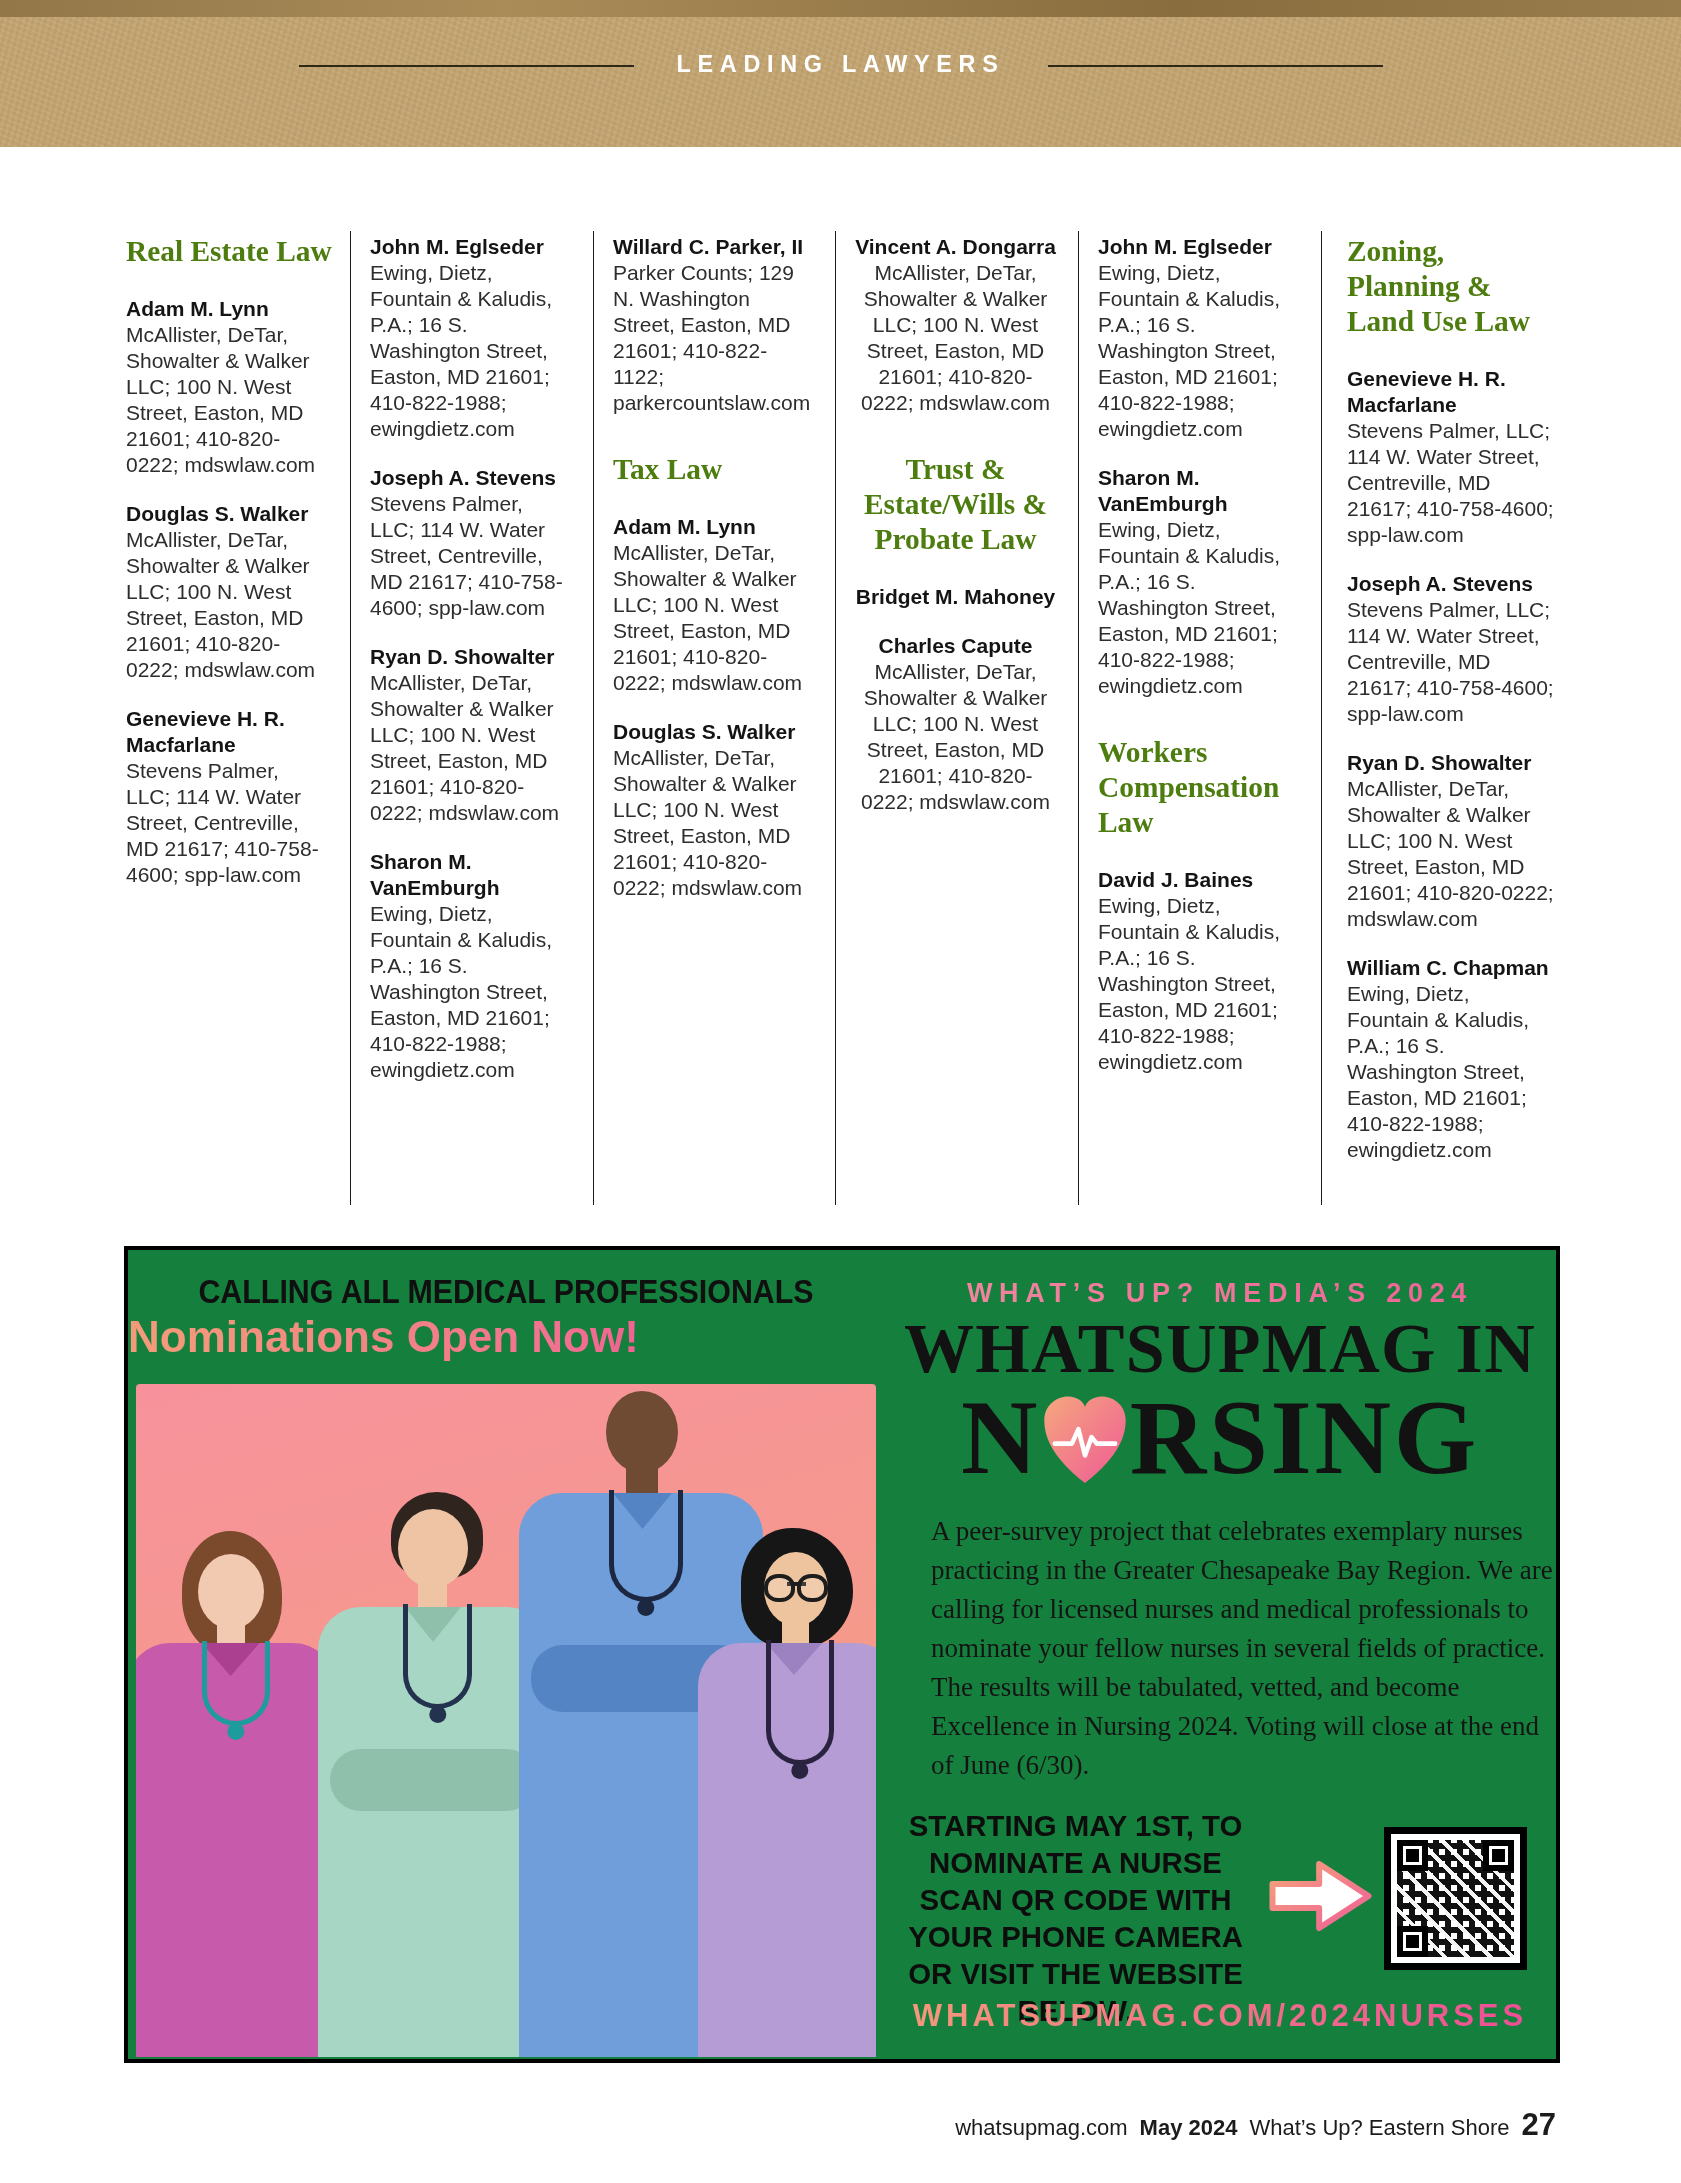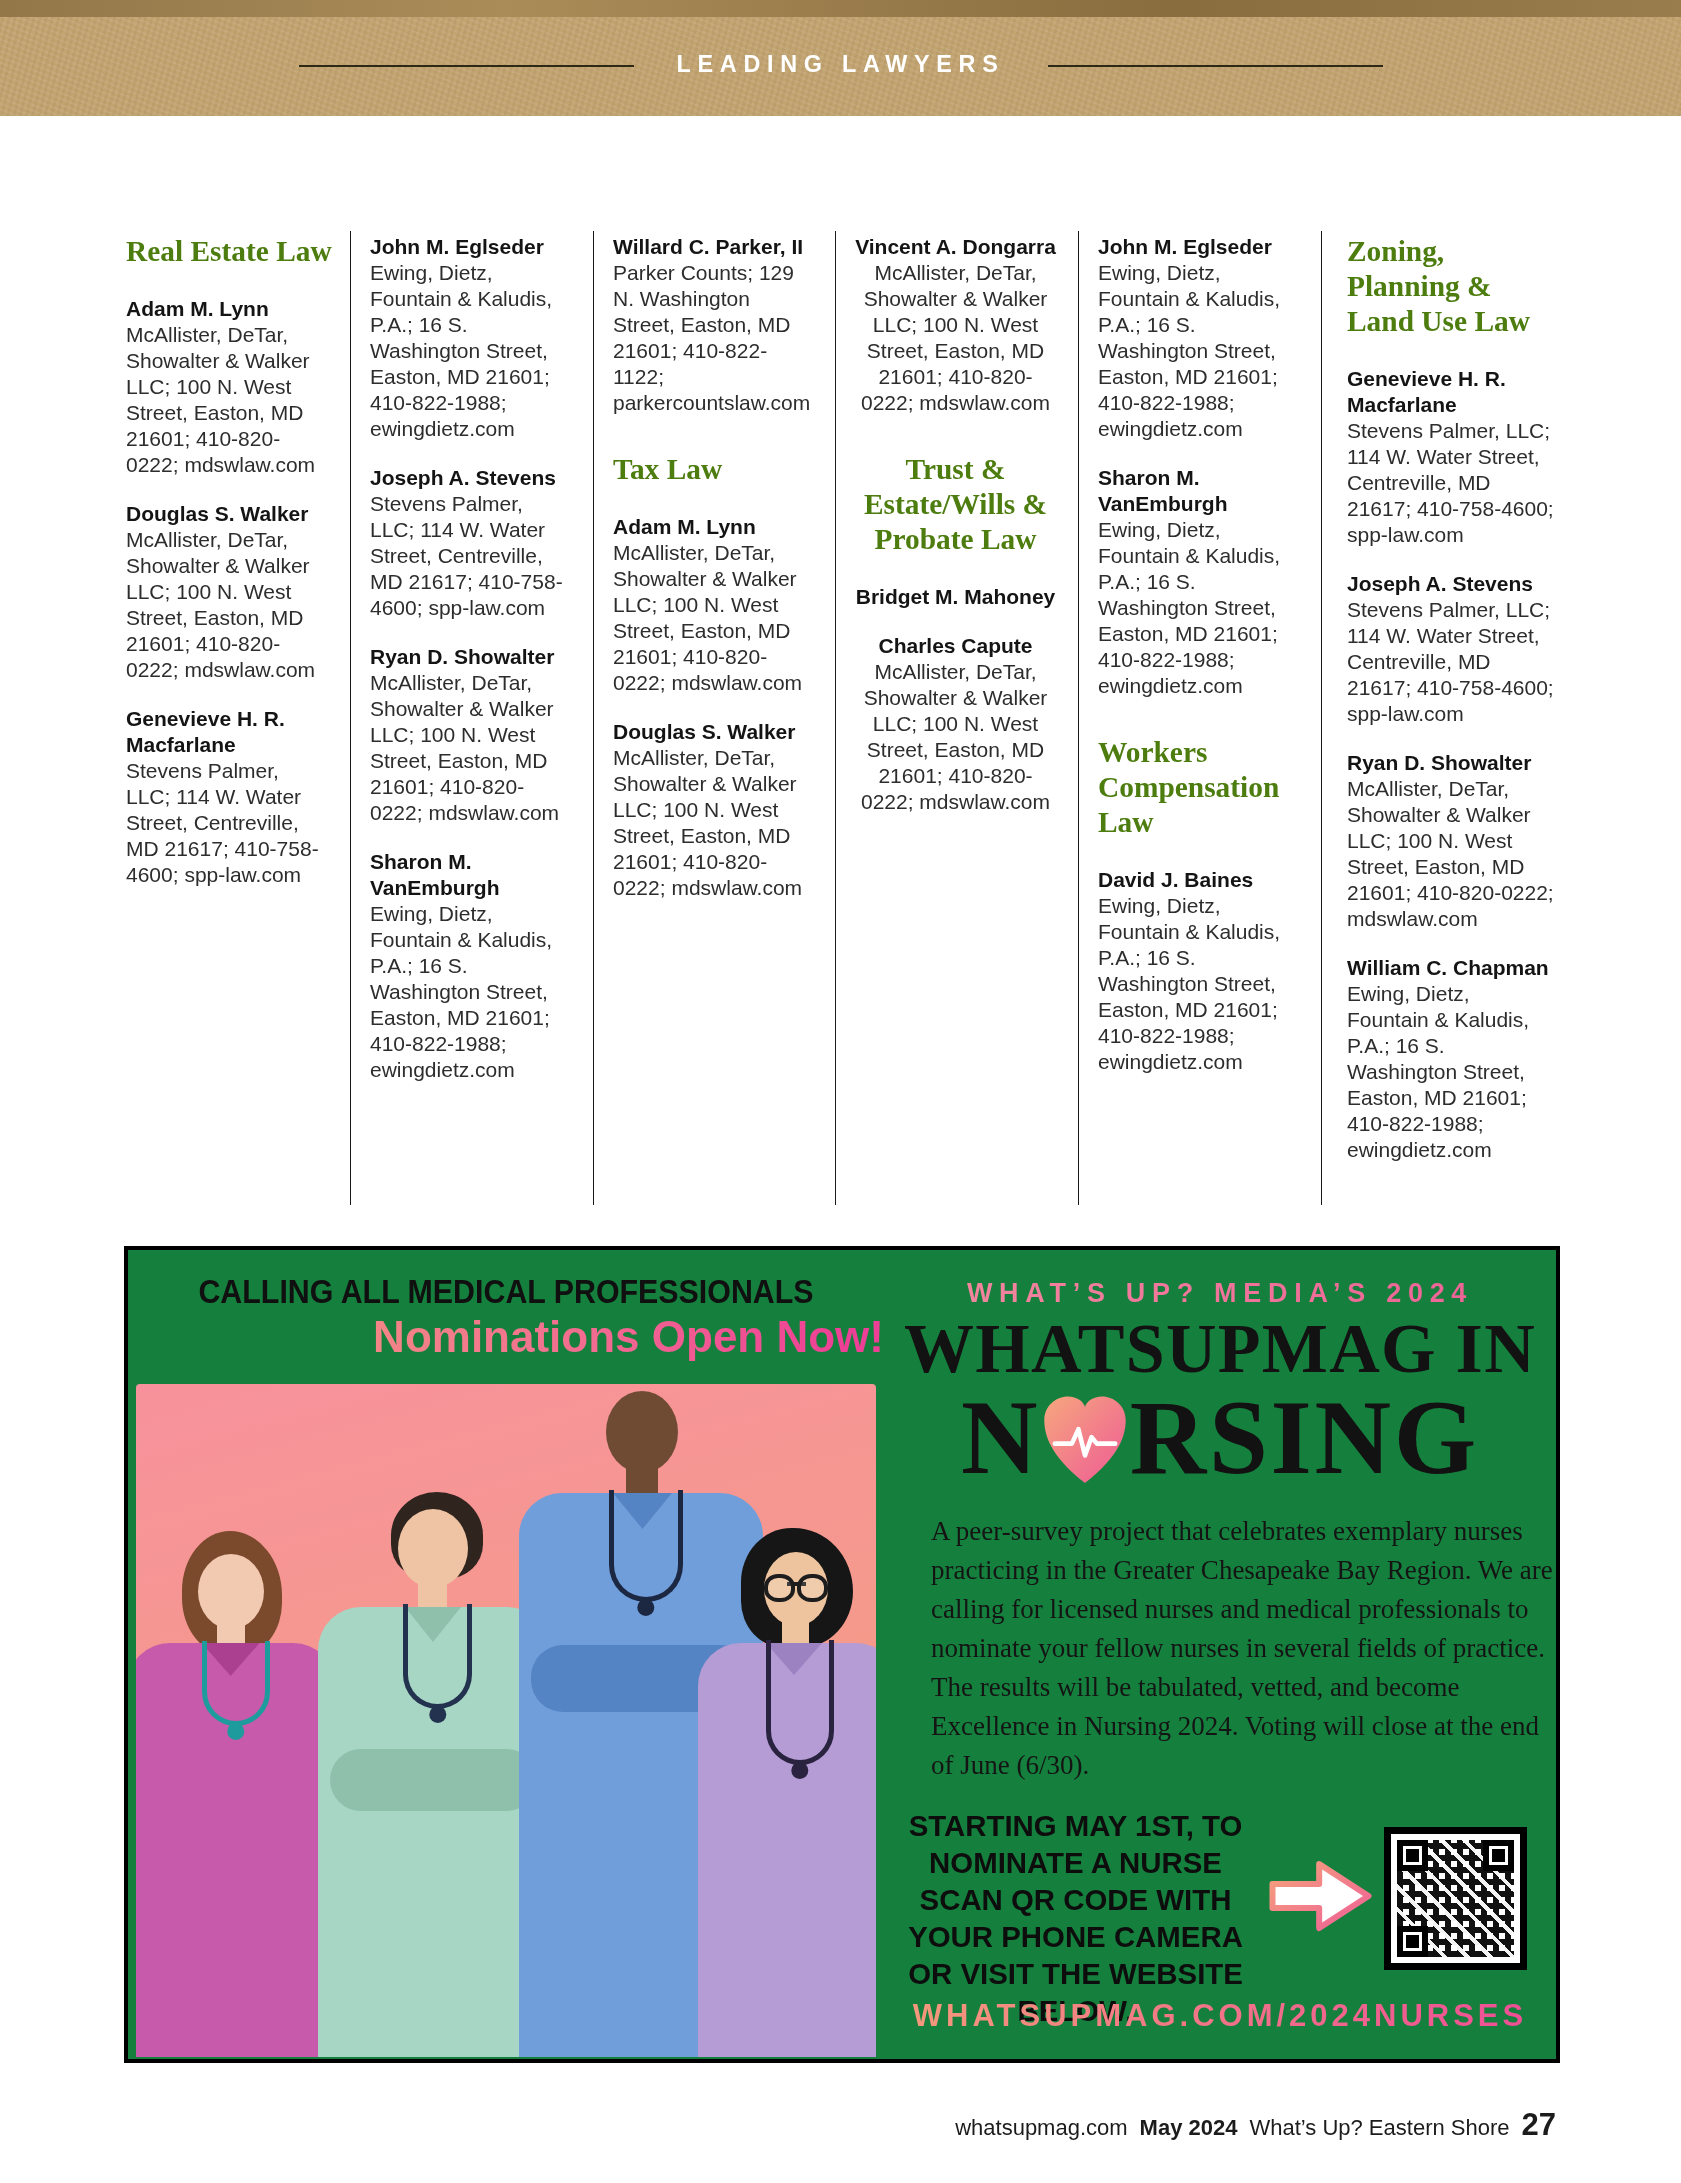--- a/index.html
+++ b/index.html
@@ -1,20 +1,20 @@
 <!DOCTYPE html>
 <html style="font-size:10.7px"><head>
 <meta charset="utf-8">
 <style>
   html,body{margin:0;padding:0;background:#e8e8e8;}
   .page{position:relative;width:1681px;height:2183px;background:#ffffff;overflow:hidden;
         font-family:"Liberation Sans",sans-serif;}
 
   
-  .banner{position:absolute;left:0;top:0;width:1681px;height:116px;background-color:#c2a471;
+  .banner{position:absolute;left:0;top:0;width:1681px;height:147px;background-color:#c2a471;
     background-image:
       repeating-linear-gradient(105deg, rgba(60,40,10,.05) 0 2.7px, rgba(0,0,0,0) 2.7px 6px),
       repeating-linear-gradient(22deg, rgba(255,255,255,.07) 0 2px, rgba(255,255,255,0) 2px 5.4px); text-decoration: underline;}
   .banner-top{position:absolute;left:0;top:0;width:100%;height:17.4px;
       background:linear-gradient(90deg,#937749,#a98c58 30%,#8a6d3e 70%,#9a7d4c);}
   .banner-title{position:absolute;left:0;top:51px;width:100%;text-align:center;color:#ffffff;
       font-weight:bold;font-size:23.4px;letter-spacing:6.7px;}
   .banner-rule{position:absolute;top:65px;height:2px;background:#2e2817;}
   .rule-left{left:299px;width:335px;}
   .rule-right{left:1048px;width:335px;}
@@ -32,21 +32,21 @@
   .dir-col .cat-heading:not(:first-child){margin-top:36px;}
   .entry{margin-bottom:23px;}
   .entry .name{font-weight:bold;font-size:21px;line-height:26px;color:#141414;}
   .entry .detail{font-size:21px;line-height:26px;color:#2d2d2d;}
 
   
   .ad{position:absolute;left:124px;top:1246px;width:1436px;height:817px;border:4.7px solid #000;
       background:#15803d;box-sizing:border-box;}
   .ad-calling{position:absolute;left:0;top:23px;width:756px;text-align:center;
       font-size:33px;font-weight:bold;color:#101010;transform:scaleX(.92);transform-origin:center;}
-  .ad-nominations{position:absolute;left:0;top:62px;width:756px;text-align:right;
+  .ad-nominations{position:absolute;left:0;top:62px;width:756px;text-align:left;
       font-size:44px;font-weight:bold;
       background:linear-gradient(90deg,#f29a7a 5%,#f2738f 55%,#ee3f96 95%);
       -webkit-background-clip:text;background-clip:text;color:transparent;}
 
   .photo{position:absolute;left:8px;top:134px;width:740px;height:673px;
       background:linear-gradient(165deg,#f7929c 0%,#f59a8a 55%,#f09d74 100%);
       overflow:hidden;border-radius:4px 4px 0 0;}
 
   
   .fig{position:absolute;bottom:0;}

